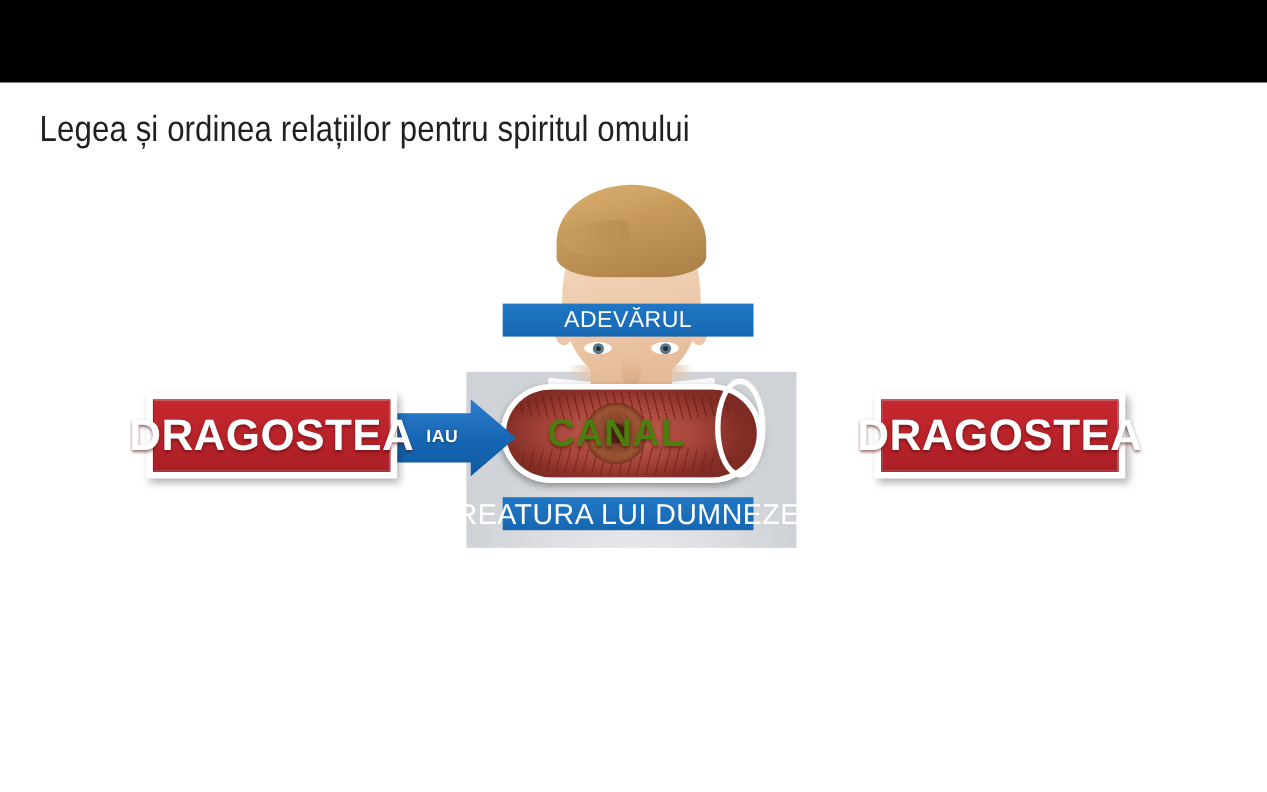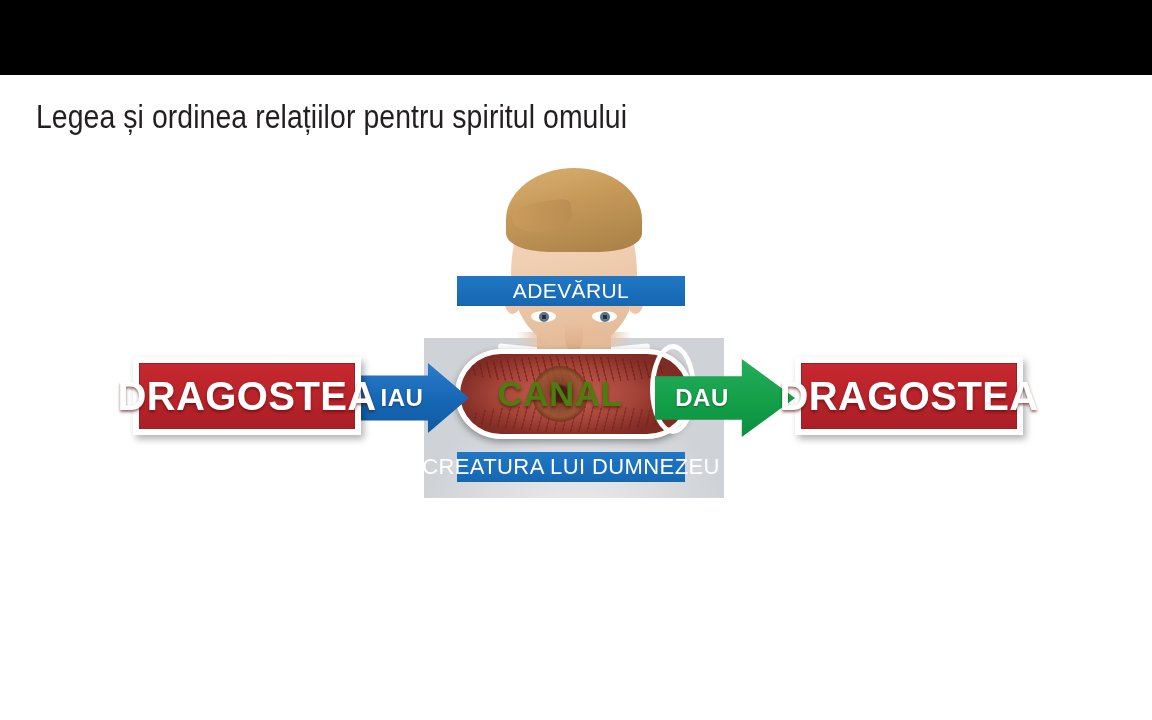--- a/index.html
+++ b/index.html
@@ -145,21 +145,21 @@
     width: 228px; height: 30px;
     background: linear-gradient(180deg,#2077c4 0%, #1667b2 100%);
     color: #ffffff;
     display: flex; align-items: center; justify-content: center;
     font-family: "Liberation Sans Narrow", "Liberation Sans", sans-serif;
     font-weight: 400;
     letter-spacing: .4px;
     white-space: nowrap;
   }
   .banner-top { font-size: 21px; text-align: right; }
-  .banner-bottom { font-size: 22px; }
+  .banner-bottom { font-size: 26px; }
 
   
   .canal-wrap {
     position: absolute;
     left: 455px; top: 274px;
     width: 238px; height: 90px;
   }
   .canal-tube {
     position: absolute; inset: 0;
     border: 5px solid #ffffff;
@@ -236,21 +236,21 @@
   .arrow {
     position: absolute;
     display: flex; align-items: center;
     filter: drop-shadow(2px 3px 4px rgba(0,0,0,.30));
   }
   .arrow-label {
     position: absolute; left: 0; right: 26px; top: 50%;
     transform: translateY(-50%);
     text-align: center;
     font-family: "Liberation Sans Narrow", "Liberation Sans", sans-serif;
-    font-size: 24px; font-weight: 700;
+    font-size: 16px; font-weight: 700;
     color: #ffffff;
     letter-spacing: .5px;
     text-shadow: 0 1px 2px rgba(0,0,0,.35);
     pointer-events: none;
   }
   .arrow-blue {
     left: 361px; top: 288px; width: 108px; height: 70px;
     background: linear-gradient(180deg,#2b7ccd 0%, #1767b4 52%, #0f5aa3 100%);
     clip-path: polygon(0 18%, 62% 18%, 62% 0, 100% 50%, 62% 100%, 62% 82%, 0 82%);
   }
@@ -307,23 +307,20 @@
         <div class="iris"></div>
       </div>
       <div class="canal-cap"></div>
       <div class="canal-label">CANAL</div>
     </div>
 
     <div class="arrow arrow-blue">
       <div class="arrow-label">IAU</div>
     </div>
 
-    <div class="arrow arrow-green">
-      <div class="arrow-label">DAU</div>
-    </div>
 
     <div class="love-box love-box-left">
       <div class="love-box-inner">DRAGOSTEA</div>
     </div>
 
     <div class="love-box love-box-right">
       <div class="love-box-inner">DRAGOSTEA</div>
     </div>
 
   </div>

